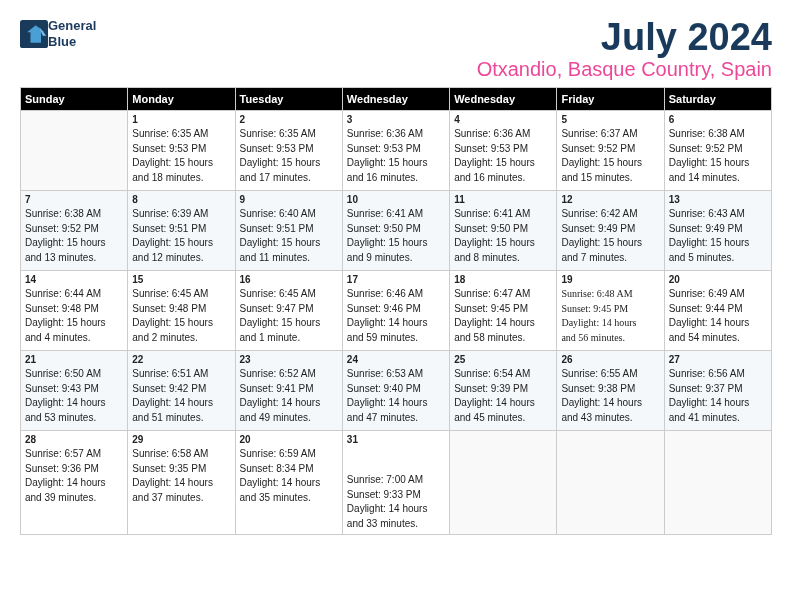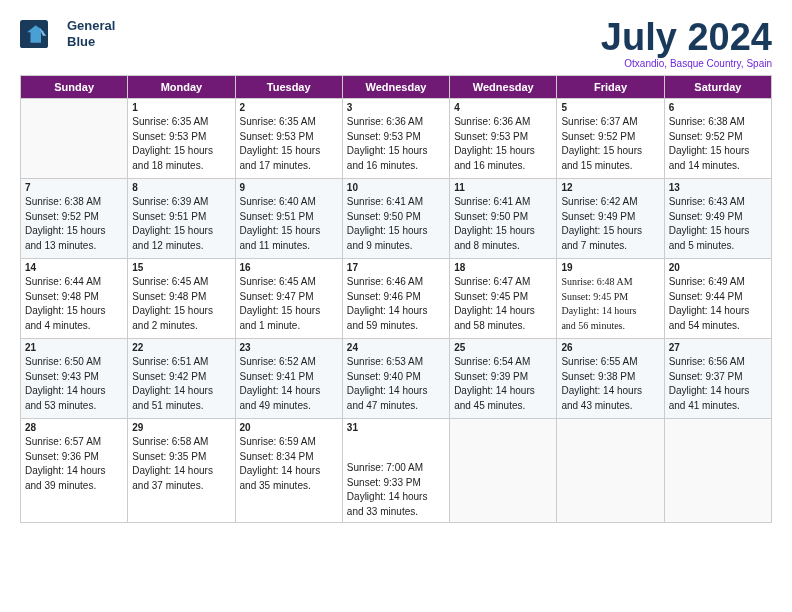--- a/index.html
+++ b/index.html
@@ -18,21 +18,21 @@
     }
     .header {
       display: flex;
       justify-content: space-between;
       align-items: flex-start;
       margin-bottom: 6px;
     }
     .logo {
       display: flex;
       align-items: center;
-      gap: 19px;
+      gap: 0;
     }
     .logo-text {
       font-size: 13px;
       font-weight: bold;
       color: #1a3a5c;
       line-height: 1.2;
     }
     .logo-icon {
       width: 28px;
       height: 28px;
@@ -41,36 +41,36 @@
       text-align: right;
       margin-left: 32px;
     }
     .month-title {
       font-size: 38px;
       font-weight: bold;
       color: #1a3a5c;
       line-height: 1;
     }
     .location {
-      font-size: 10px;
-      color: #6d28d9;
+      font-size: 20px;
+      color: #ec4899;
       margin-top: 2px;
     }
     table {
       width: 100%;
       border-collapse: collapse;
       table-layout: fixed;
     }
     thead tr th {
-      background-color: #701a75;
+      background-color: #000000;
       color: #fff;
       font-size: 11px;
       font-weight: bold;
       padding: 5px 4px;
-      text-align: center;
+      text-align: left;
       border: 1px solid #ccc;
     }
     tbody tr td {
       border: 1px solid #ccc;
       vertical-align: top;
       padding: 3px 4px;
       font-size: 9px;
       color: #222;
       height: 80px;
       background: #fff;

